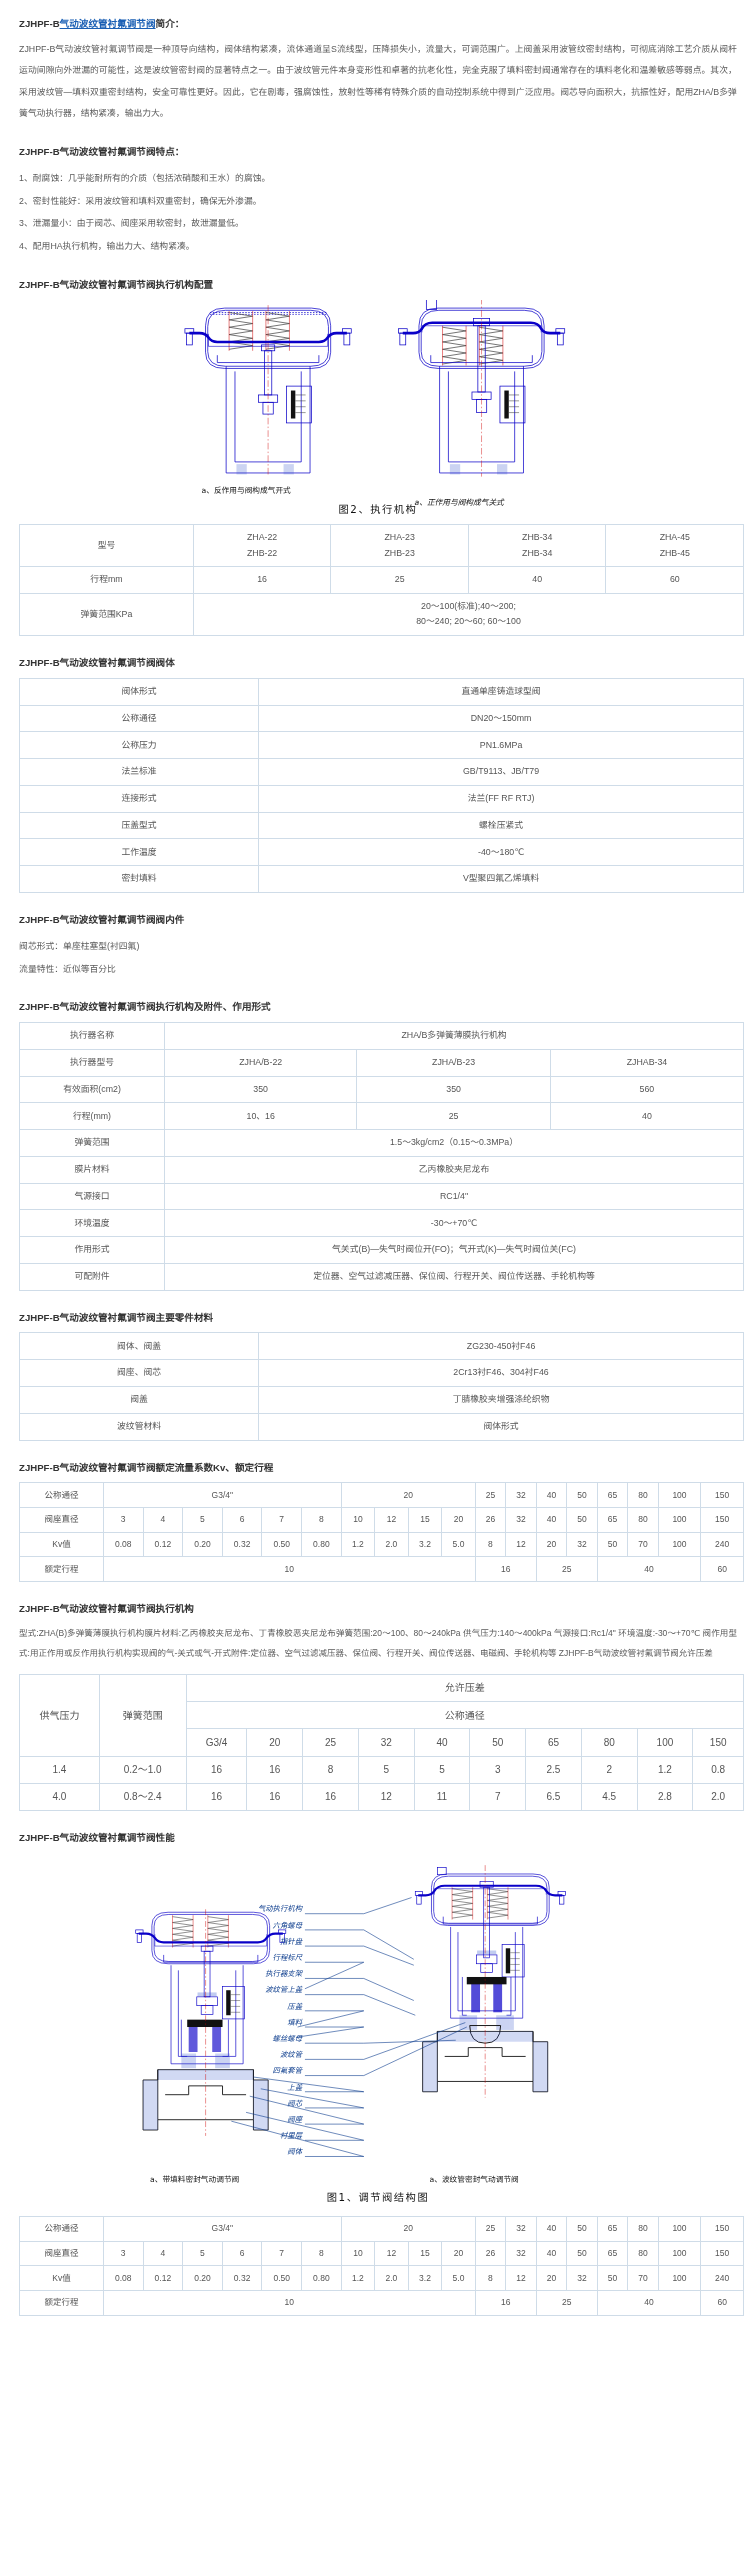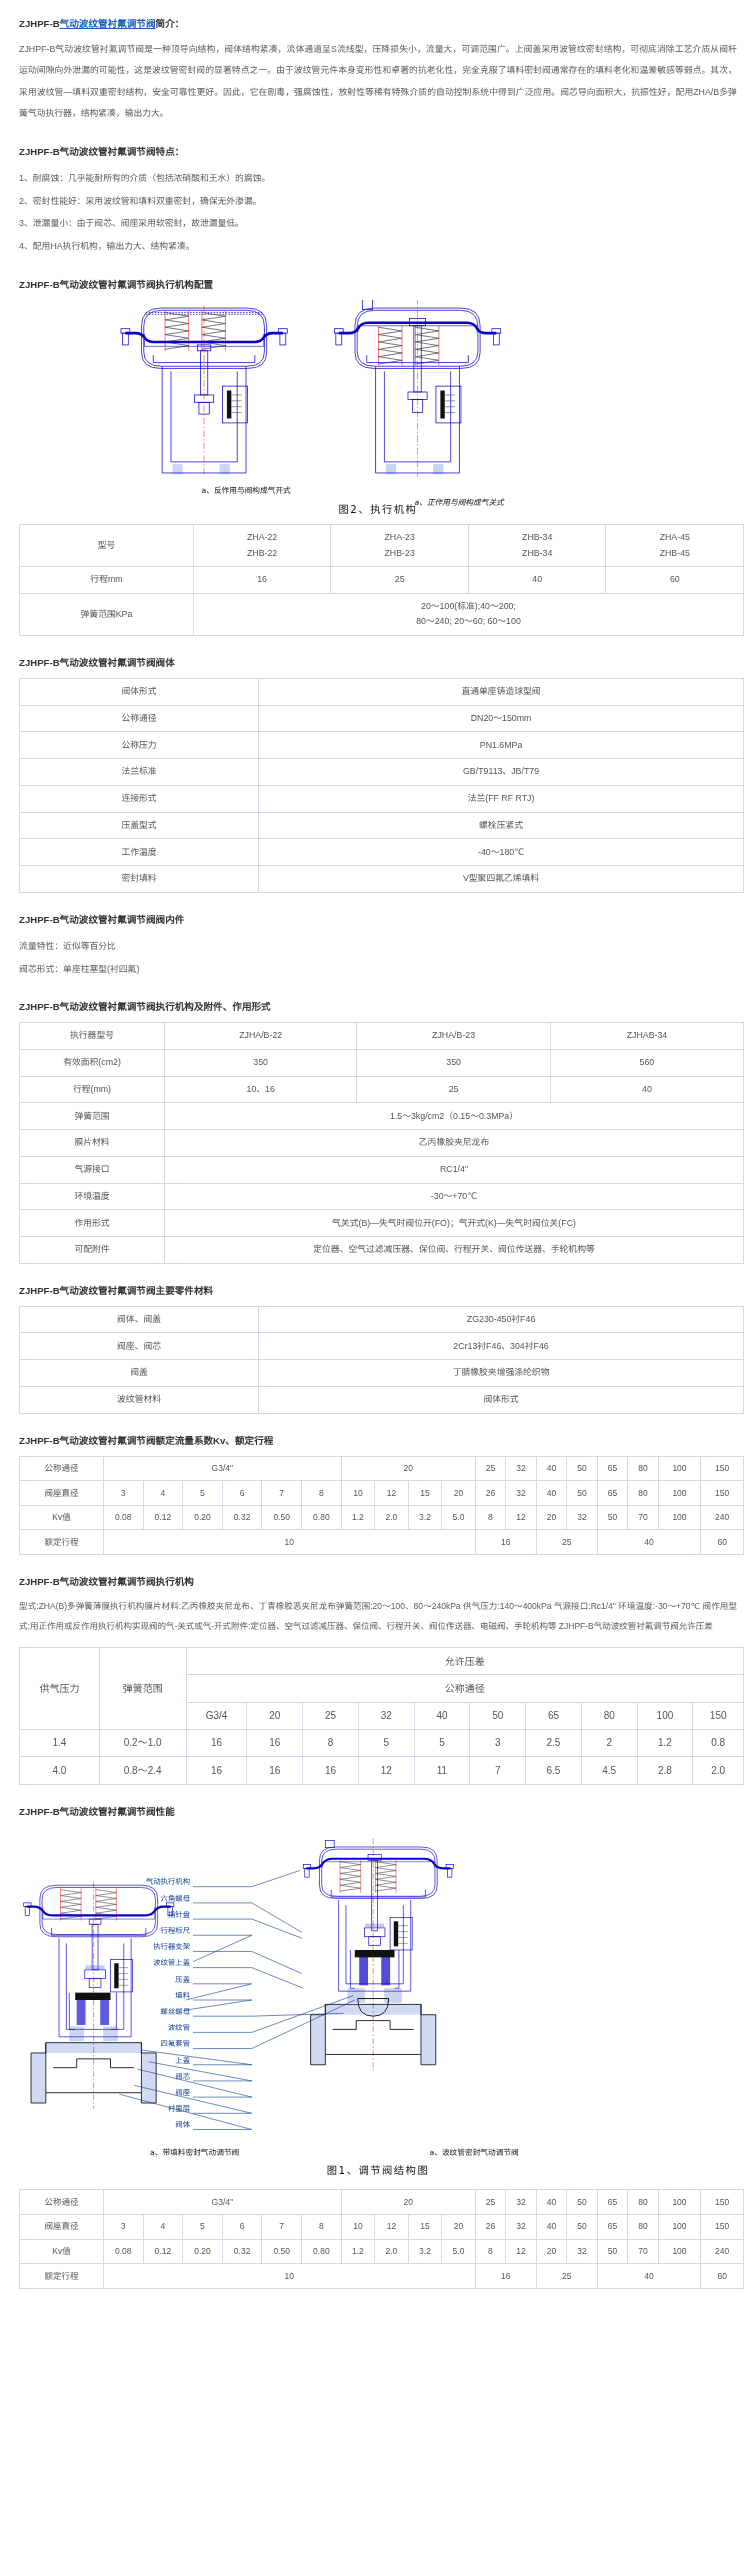--- a/index.html
+++ b/index.html
@@ -87,21 +87,21 @@
     color: #111;
     margin-top: 2.9px;
     letter-spacing: 1.5px;
   }
   .sub-caption {
     font-size: 7.7px;
     color: #111;
     font-family: "DejaVu Sans", sans-serif;
   }
   svg { display: block; }
-  .svgwrap { display: flex; justify-content: flex-start; }
+  .svgwrap { display: flex; justify-content: center; font-style: italic; }
 </style>
 </head>
 <body>
 
 <div class="page">
 
   <h2 class="sec first">
     <span>ZJHPF-B</span><span class="lnk">气动波纹管衬氟调节阀</span><span>简介：</span>
   </h2>
   <p class="para">ZJHPF-B气动波纹管衬氟调节阀是一种顶导向结构，阀体结构紧凑，流体通道呈S流线型，压降损失小，流量大，可调范围广。上阀盖采用波管纹密封结构，可彻底消除工艺介质从阀杆运动间隙向外泄漏的可能性，这是波纹管密封阀的显著特点之一。由于波纹管元件本身变形性和卓著的抗老化性，完全克服了填料密封阀通常存在的填料老化和温差敏感等弱点。其次，采用波纹管—填料双重密封结构，安全可靠性更好。因此，它在剧毒，强腐蚀性，放射性等稀有特殊介质的自动控制系统中得到广泛应用。阀芯导向面积大，抗振性好，配用ZHA/B多弹簧气动执行器，结构紧凑，输出力大。</p>
@@ -315,32 +315,36 @@
           <td>-40～180℃</td>
         </tr>
       <tr>
           <td class="lbl">密封填料</td>
           <td>V型聚四氟乙烯填料</td>
         </tr>
     </tbody>
   </table>
 
   <h2 class="sec">ZJHPF-B气动波纹管衬氟调节阀阀内件</h2>
+  <p class="item">阀芯形式：单座柱塞型(衬四氟)</p>
   <p class="item">流量特性：近似等百分比</p>
-  <p class="item">阀芯形式：单座柱塞型(衬四氟)</p>
 
   <h2 class="sec">ZJHPF-B气动波纹管衬氟调节阀执行机构及附件、作用形式</h2>
   <table class="grid">
     <colgroup>
         <col style="width:20%">
         <col style="width:26.6%">
         <col style="width:26.7%">
         <col style="width:26.7%">
       </colgroup>
     <tbody>
+      <tr>
+        <td class="lbl">执行器名称</td>
+        <td colspan="3">ZHA/B多弹簧薄膜执行机构</td>
+      </tr>
       <tr>
         <td class="lbl">执行器型号</td>
         <td>ZJHA/B-22</td>
         <td>ZJHA/B-23</td>
         <td>ZJHAB-34</td>
       </tr>
       <tr>
         <td class="lbl">有效面积(cm2)</td>
         <td>350</td>
         <td>350</td>

